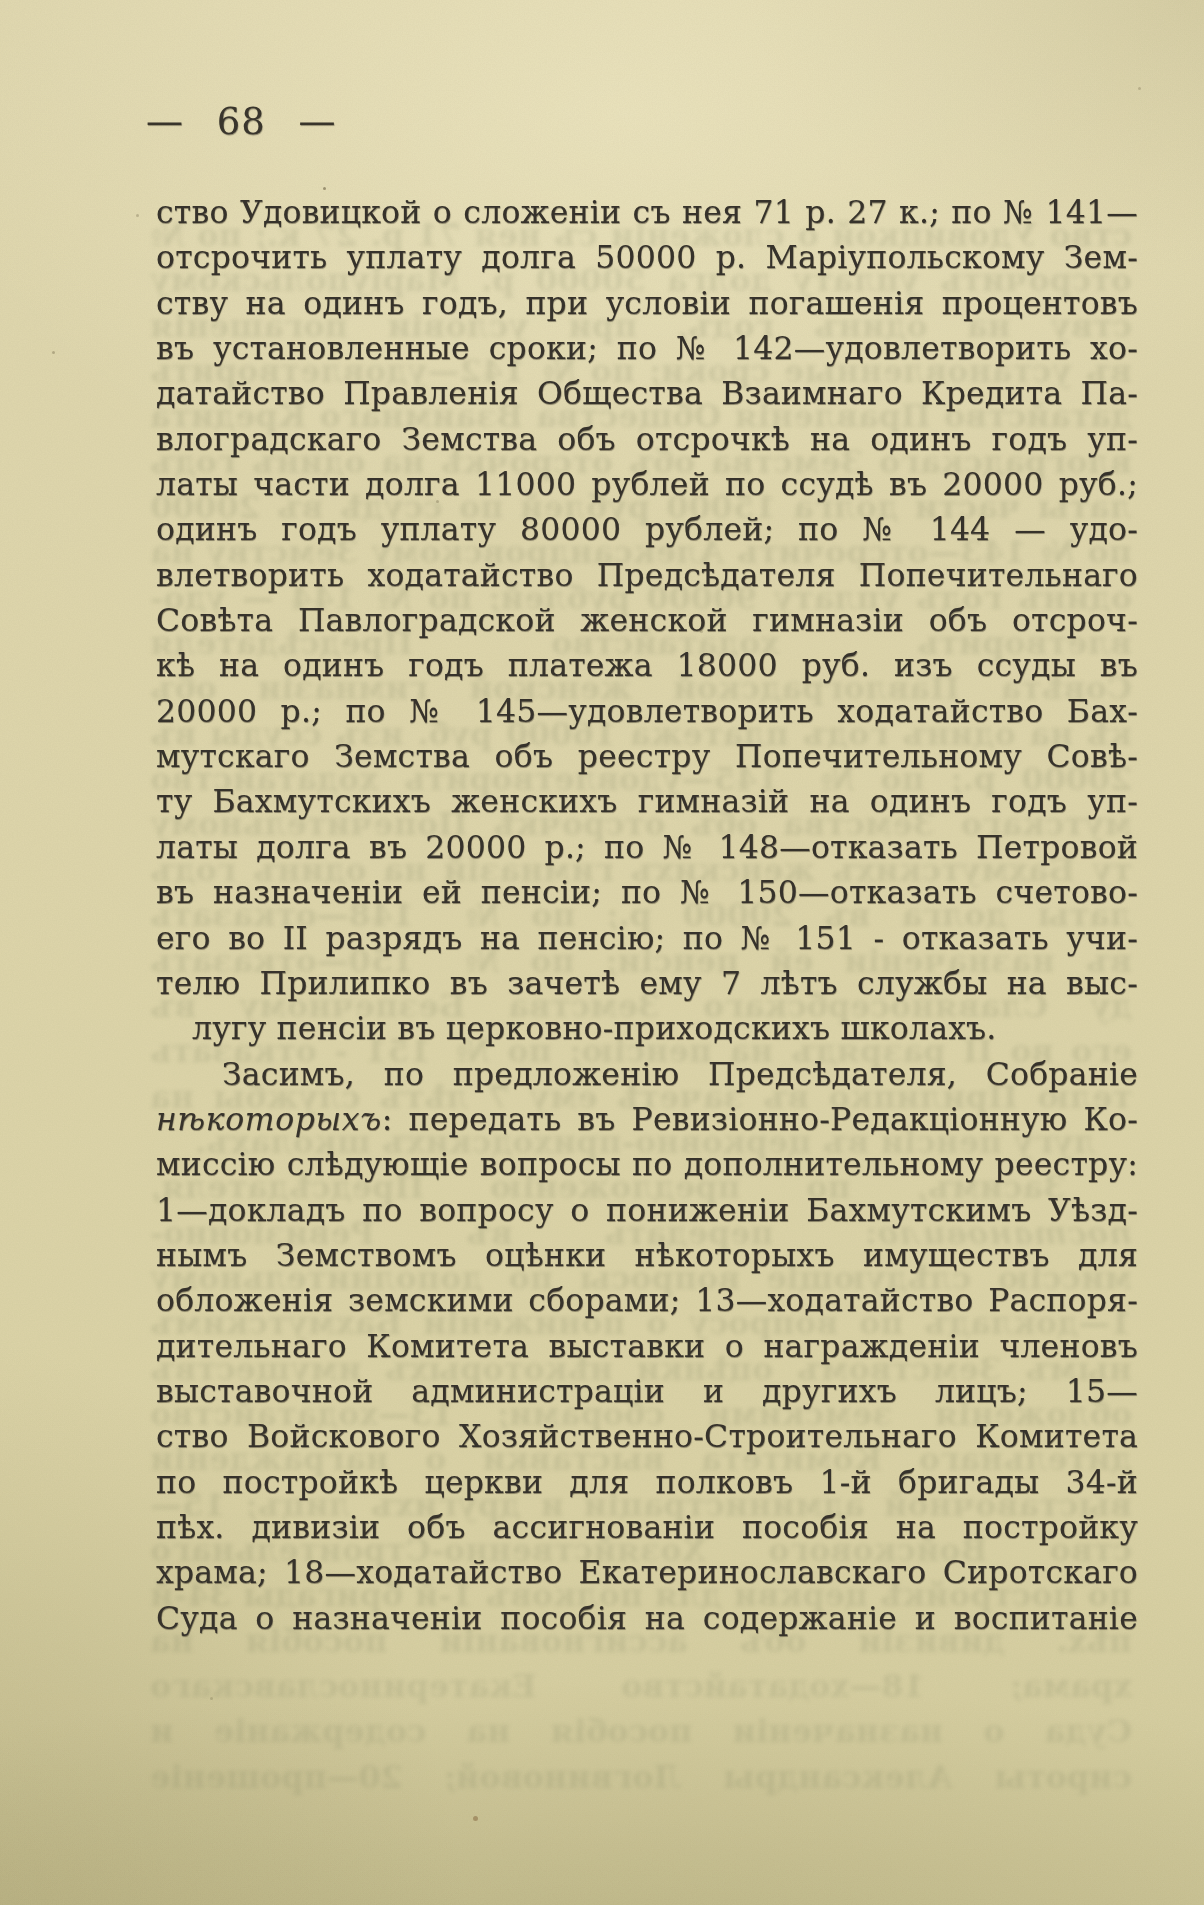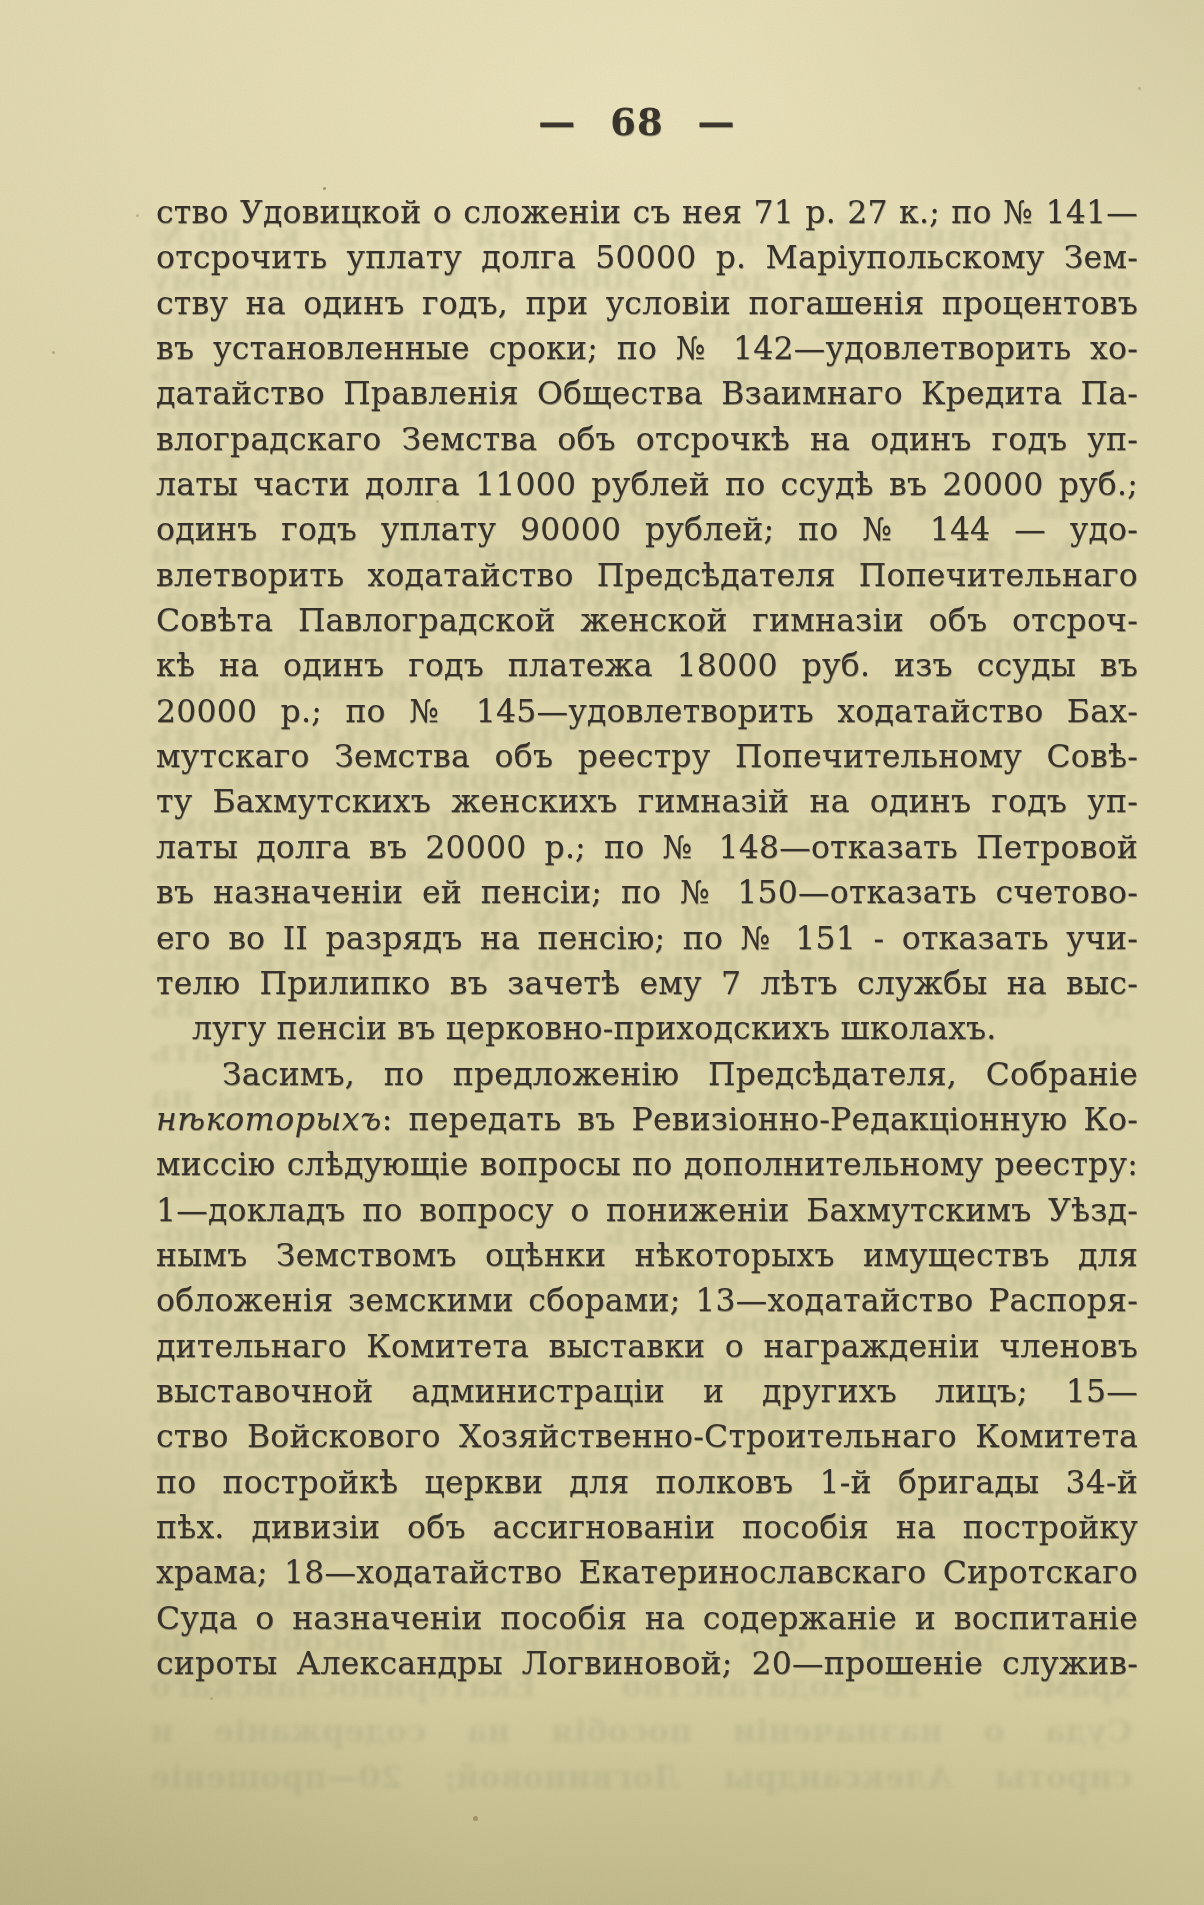--- a/index.html
+++ b/index.html
@@ -20,23 +20,22 @@
       linear-gradient(180deg, #e0d8b0 0%, #ded6ac 45%, #dbd3a7 78%, #d2cb9d 100%);
     font-family: "DejaVu Serif", "Liberation Serif", serif;
     color: #36322b;
   }
   .pagenum {
     position: absolute;
     top: 100px;
     left: 146px;
     width: 982px;
     height: 44px;
-    text-align: center;
     font-size: 37px;
-    font-weight: bold;
+    font-weight: normal;
     letter-spacing: 1px;
     word-spacing: 20px;
     color: #39352c;
     text-shadow: 0.5px 0.6px 0.8px rgba(56,50,38,0.45);
   }
   .body-text {
     position: absolute;
     top: 190px;
     left: 156px;
     width: 982px;
@@ -149,21 +148,21 @@
   <div class="pagenum">— 68 —</div>
 
   <div class="body-text" id="body-text">
       <div class="line">ство Удовицкой о сложеніи съ нея 71 р. 27 к.; по № 141—</div>
       <div class="line">отсрочить уплату долга 50000 р. Маріупольскому Зем-</div>
       <div class="line">ству на одинъ годъ, при условіи погашенія процентовъ</div>
       <div class="line">въ установленные сроки; по № 142—удовлетворить хо-</div>
       <div class="line">датайство Правленія Общества Взаимнаго Кредита Па-</div>
       <div class="line">влоградскаго Земства объ отсрочкѣ на одинъ годъ уп-</div>
       <div class="line">латы части долга 11000 рублей по ссудѣ въ 20000 руб.;</div>
-      <div class="line">одинъ годъ уплату 90000 рублей; по № 144 — удо-</div>
+      <div class="line">одинъ годъ уплату 80000 рублей; по № 144 — удо-</div>
       <div class="line">влетворить ходатайство Предсѣдателя Попечительнаго</div>
       <div class="line">Совѣта Павлоградской женской гимназіи объ отсроч-</div>
       <div class="line">кѣ на одинъ годъ платежа 18000 руб. изъ ссуды въ</div>
       <div class="line">20000 р.; по № 145—удовлетворить ходатайство Бах-</div>
       <div class="line">мутскаго Земства объ реестру Попечительному Совѣ-</div>
       <div class="line">ту Бахмутскихъ женскихъ гимназій на одинъ годъ уп-</div>
       <div class="line">латы долга въ 20000 р.; по № 148—отказать Петровой</div>
       <div class="line">въ назначеніи ей пенсіи; по № 150—отказать счетово-</div>
       <div class="line">его во II разрядъ на пенсію; по № 151 - отказать учи-</div>
       <div class="line">телю Прилипко въ зачетѣ ему 7 лѣтъ службы на выс-</div>
@@ -174,17 +173,16 @@
       <div class="line">1—докладъ по вопросу о пониженіи Бахмутскимъ Уѣзд-</div>
       <div class="line">нымъ Земствомъ оцѣнки нѣкоторыхъ имуществъ для</div>
       <div class="line">обложенія земскими сборами; 13—ходатайство Распоря-</div>
       <div class="line">дительнаго Комитета выставки о награжденіи членовъ</div>
       <div class="line">выставочной администраціи и другихъ лицъ; 15—ходатай-</div>
       <div class="line">ство Войскового Хозяйственно-Строительнаго Комитета</div>
       <div class="line">по постройкѣ церкви для полковъ 1-й бригады 34-й</div>
       <div class="line">пѣх. дивизіи объ ассигнованіи пособія на постройку</div>
       <div class="line">храма; 18—ходатайство Екатеринославскаго Сиротскаго</div>
       <div class="line">Суда о назначеніи пособія на содержаніе и воспитаніе</div>
-      <div class="line">сироты Александры Логвиновой; 20—прошеніе служив-</div>
     </div>
 
   <div class="specks"></div>
 </div>
 
 </body></html>

